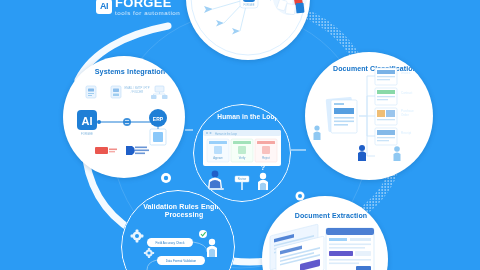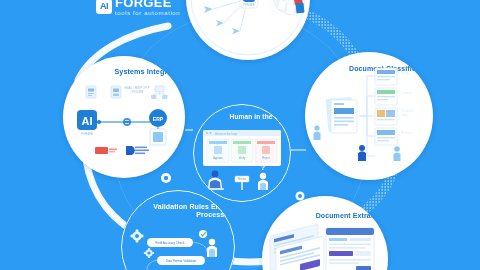--- a/index.html
+++ b/index.html
@@ -17,21 +17,21 @@
   .logo-mark{width:16px;height:15px;background:#ffffff;border-radius:3px;
     display:flex;align-items:center;justify-content:center;}
   .logo-mark span{font-size:9px;font-weight:bold;color:#1f7fd6;letter-spacing:-.5px;}
   .logo-txt{display:flex;flex-direction:column;line-height:1;}
   .logo-name{font-size:13px;font-weight:bold;color:#ffffff;letter-spacing:.3px;}
   .logo-tag{font-size:6.2px;color:#d8ecfd;letter-spacing:.55px;margin-top:1px;}
 
   
   .node{position:absolute;border-radius:50%;background:#ffffff;
     box-shadow:0 1px 5px rgba(10,60,110,.22);overflow:hidden;}
-  .node-title{position:absolute;left:12px;right:0;text-align:right;
+  .node-title{position:absolute;left:12px;right:0;text-align:center;
     color:#1472c8;font-weight:bold;letter-spacing:.1px;line-height:1.15;}
 
   #node-top{left:186px;top:-64px;width:124px;height:124px;}
   #node-top .node-title{top:70px;font-size:6px;}
 
   #node-sysint{left:63px;top:56px;width:122px;height:122px;}
   #node-sysint .node-title{top:12px;font-size:7.2px;}
 
   #node-doccls{left:305px;top:52px;width:128px;height:128px;}
   #node-doccls .node-title{top:13px;font-size:7px;}

